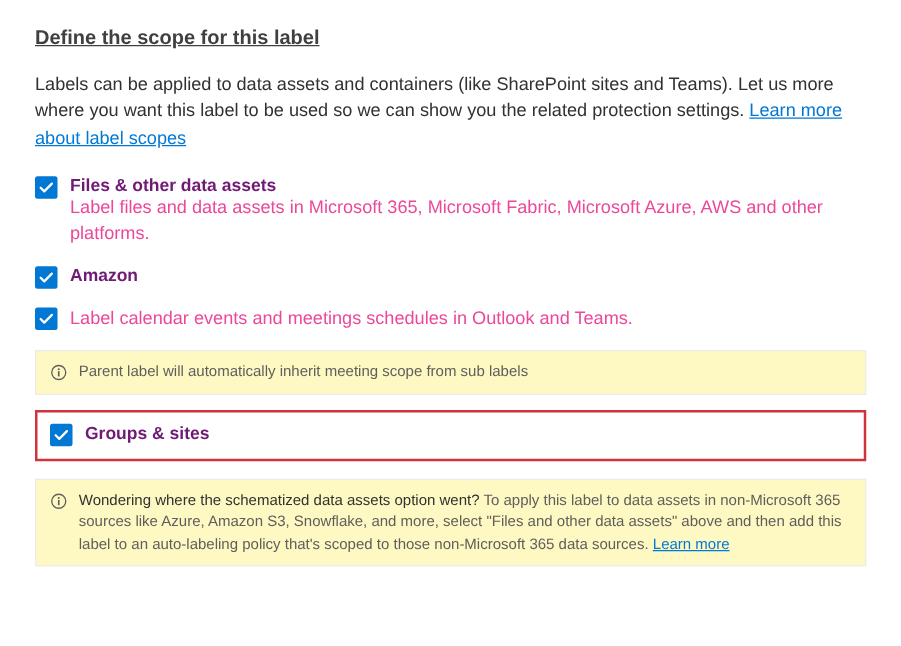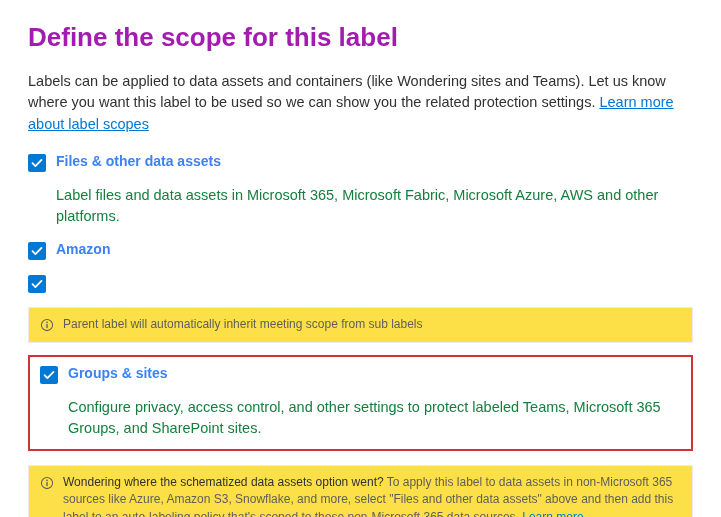--- a/index.html
+++ b/index.html
@@ -6,24 +6,25 @@
   body {
     margin: 0;
     padding: 22px 28px;
     font-family: "Segoe UI", Arial, sans-serif;
     font-size: 14px;
     color: #323130;
     width: 721px;
     background: #fff;
   }
   h1.page-title {
-    font-size: 26px;
+    font-size: 16px;
     font-weight: 700;
     margin: 0 0 18px 0;
-    color: #a21caf;
+    color: #404040;
+    text-decoration: underline;
   }
   p.intro {
     margin: 0 0 18px 0;
     font-size: 14.5px;
     line-height: 1.48;
     color: #323130;
   }
   a.link {
     color: #0078d4;
     text-decoration: underline;
@@ -44,30 +45,30 @@
     align-items: center;
     justify-content: center;
     margin-top: 1px;
     cursor: pointer;
   }
   .chk-box svg { display: block; }
   .chk-content { flex: 1; }
   .chk-title {
     font-weight: 600;
     font-size: 14px;
-    color: #3b82f6;
+    color: #701a75;
   }
   .chk-desc {
     font-size: 14.5px;
-    color: #15803d;
+    color: #ec4899;
     line-height: 1.45;
-    margin-top: 16px;
+    margin-top: 0;
   }
   .info-banner {
-    background: #fde047;
+    background: #fef9c3;
     border: 1px solid #edebe9;
     padding: 8px 10px;
     display: flex;
     align-items: flex-start;
     gap: 8px;
     font-size: 12px;
     color: #605e5c;
     margin: 4px 0 12px 0;
     line-height: 1.45;
   }
@@ -89,21 +90,21 @@
     margin-bottom: 14px;
   }
   .highlight-box .chk-row { margin-bottom: 0; }
 </style>
 </head>
 <body>
 
 <h1 class="page-title">Define the scope for this label</h1>
 
 <p class="intro">
-  <span>Labels can be applied to data assets and containers (like Wondering sites and Teams). Let us know where you want this label to be used so we can show you the related protection settings. </span><a href="#" class="link">Learn more about label scopes</a>
+  <span>Labels can be applied to data assets and containers (like SharePoint sites and Teams). Let us more where you want this label to be used so we can show you the related protection settings. </span><a href="#" class="link">Learn more about label scopes</a>
 </p>
 
 <div class="chk-row">
   <div class="chk-box">
     <svg width="12" height="12" viewBox="0 0 12 12">
         <path d="M1.5 6.2 4.4 9.1 10.5 2.9" stroke="#fff" stroke-width="1.8" fill="none" stroke-linecap="round" stroke-linejoin="round"></path>
       </svg>
   </div>
   <div class="chk-content">
     <div class="chk-title">Files &amp; other data assets</div>
@@ -122,20 +123,21 @@
   </div>
 </div>
 
 <div class="chk-row">
   <div class="chk-box">
     <svg width="12" height="12" viewBox="0 0 12 12">
         <path d="M1.5 6.2 4.4 9.1 10.5 2.9" stroke="#fff" stroke-width="1.8" fill="none" stroke-linecap="round" stroke-linejoin="round"></path>
       </svg>
   </div>
   <div class="chk-content">
+    <div class="chk-desc">Label calendar events and meetings schedules in Outlook and Teams.</div>
   </div>
 </div>
 
 <div class="info-banner">
   <div class="info-icon-wrap">
     <svg width="14" height="14" viewBox="0 0 16 16">
         <circle cx="8" cy="8" r="6.4" fill="none" stroke="#605e5c" stroke-width="1.2"></circle>
         <circle cx="8" cy="5" r="0.95" fill="#605e5c"></circle>
         <rect x="7.25" y="6.8" width="1.5" height="4.8" fill="#605e5c"></rect>
       </svg>
@@ -145,21 +147,20 @@
 
 <div class="highlight-box">
   <div class="chk-row">
     <div class="chk-box">
       <svg width="12" height="12" viewBox="0 0 12 12">
           <path d="M1.5 6.2 4.4 9.1 10.5 2.9" stroke="#fff" stroke-width="1.8" fill="none" stroke-linecap="round" stroke-linejoin="round"></path>
         </svg>
     </div>
     <div class="chk-content">
       <div class="chk-title">Groups &amp; sites</div>
-      <div class="chk-desc">Configure privacy, access control, and other settings to protect labeled Teams, Microsoft 365 Groups, and SharePoint sites.</div>
     </div>
   </div>
 </div>
 
 <div class="info-banner">
   <div class="info-icon-wrap">
     <svg width="14" height="14" viewBox="0 0 16 16">
         <circle cx="8" cy="8" r="6.4" fill="none" stroke="#605e5c" stroke-width="1.2"></circle>
         <circle cx="8" cy="5" r="0.95" fill="#605e5c"></circle>
         <rect x="7.25" y="6.8" width="1.5" height="4.8" fill="#605e5c"></rect>

